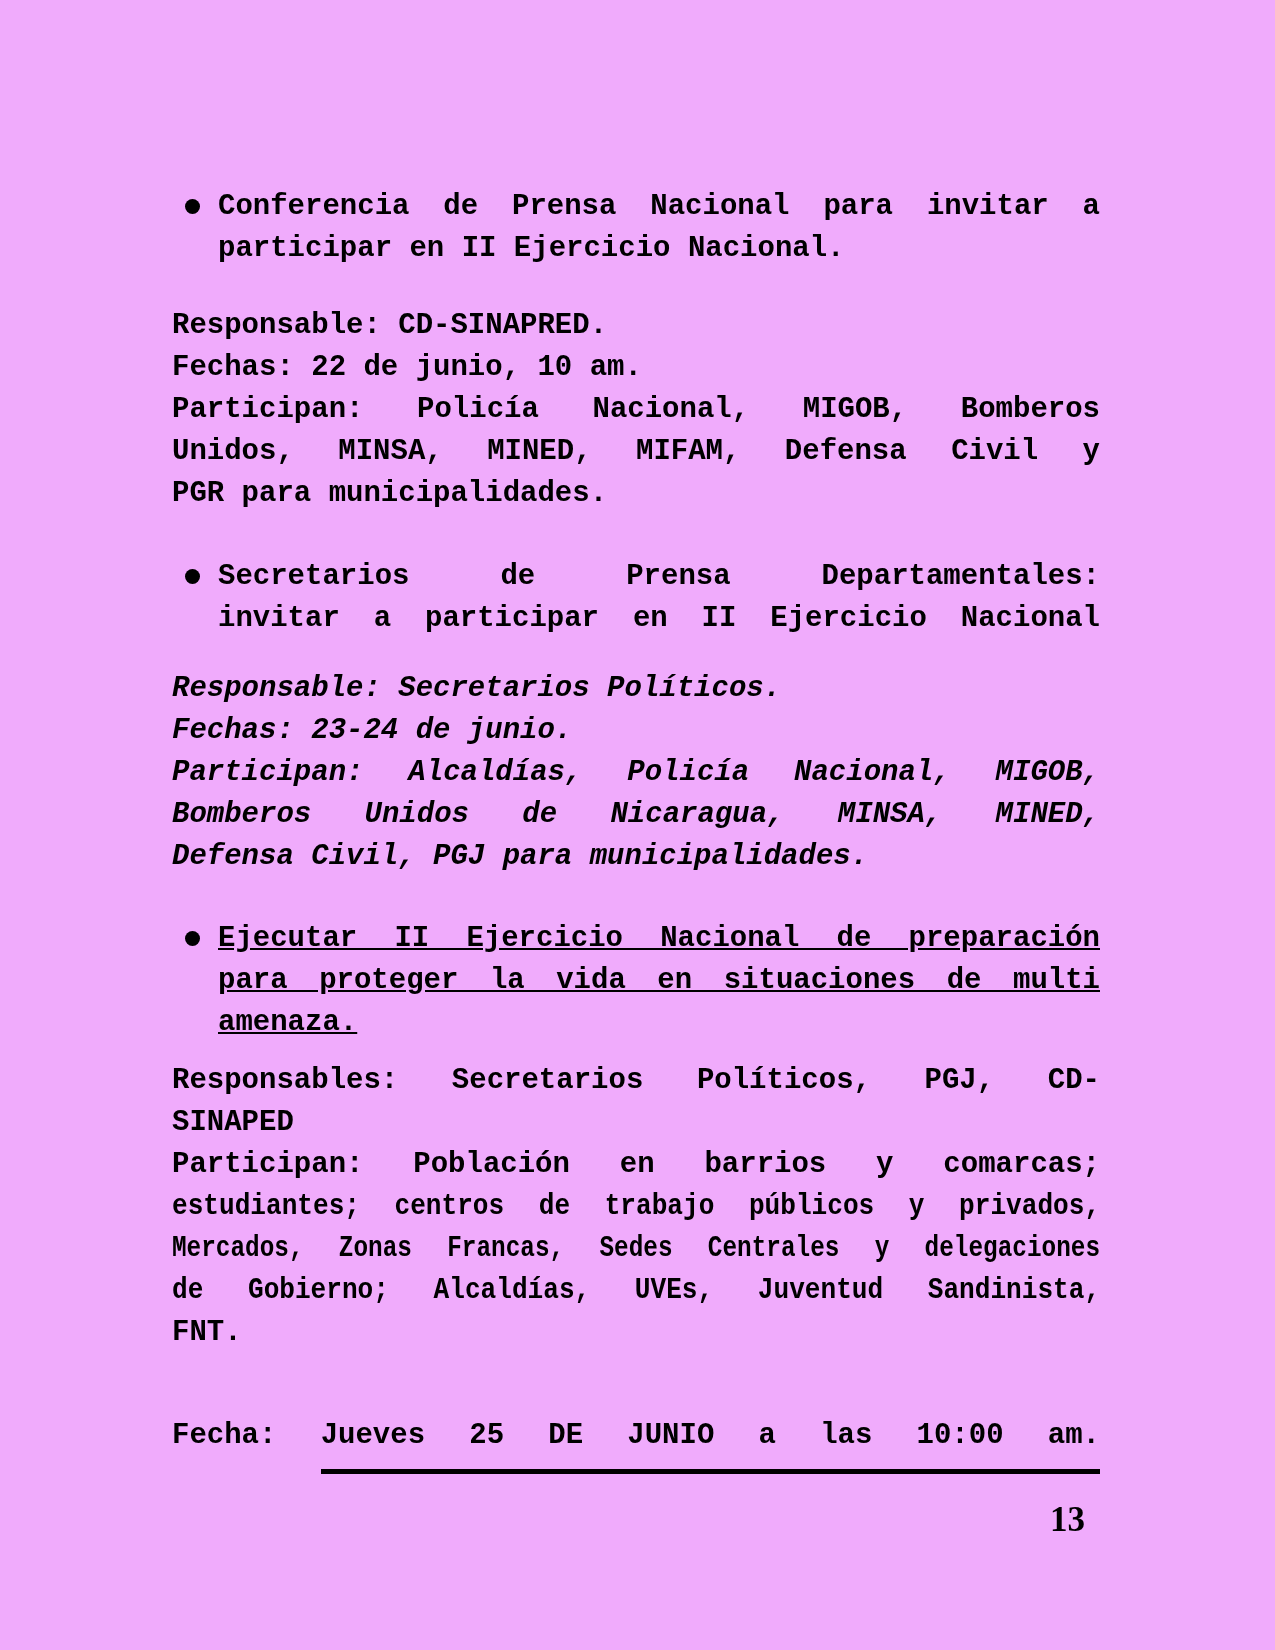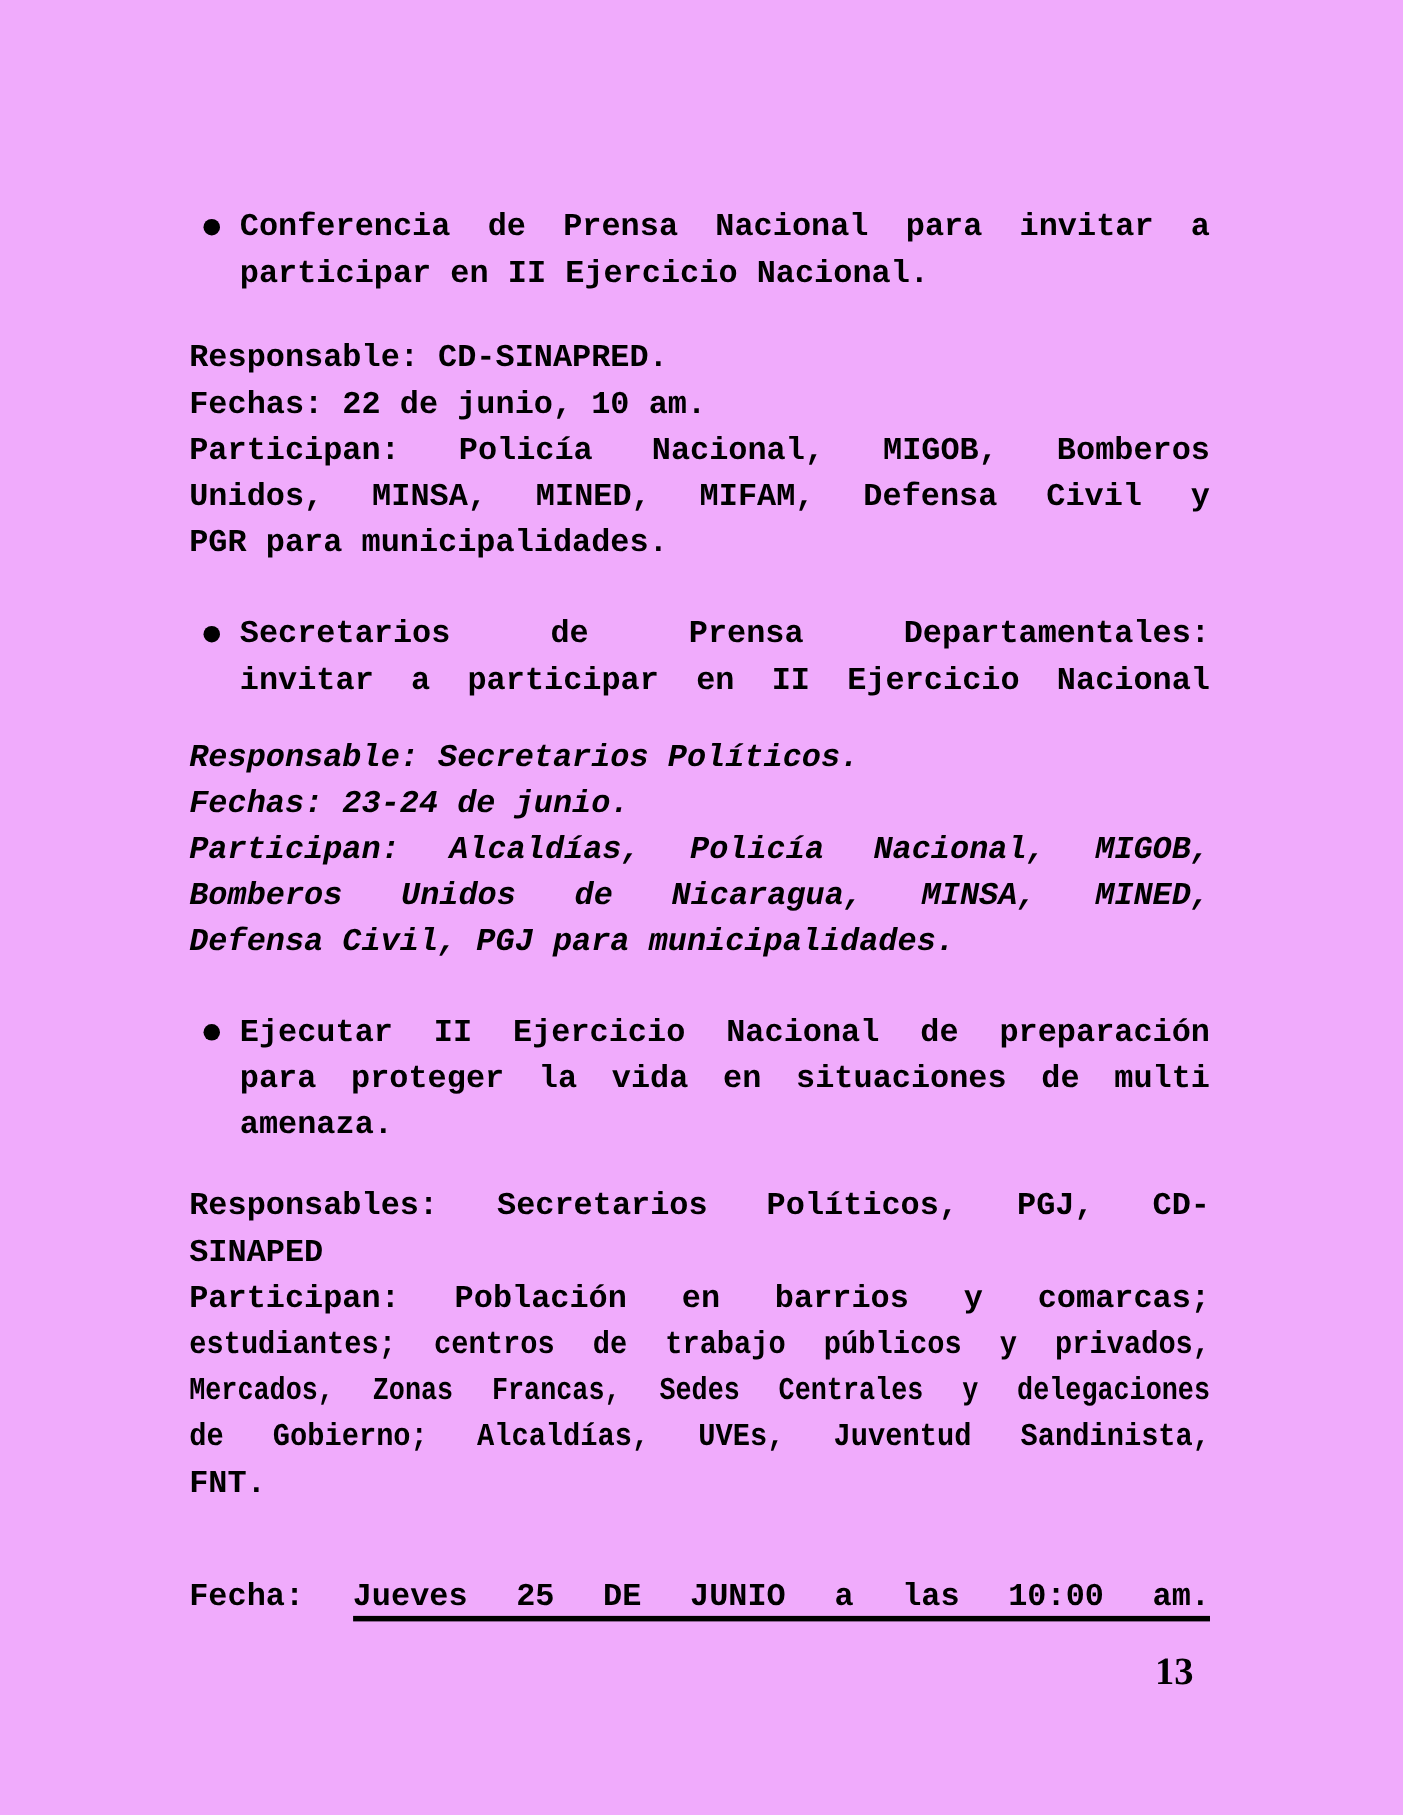--- a/index.html
+++ b/index.html
@@ -37,26 +37,26 @@
     left: 13px;
     top: 13px;
     width: 15px;
     height: 15px;
     border-radius: 50%;
     background: #000;
   }
   
   .cx90 { width: 111.12%; transform: scaleX(0.90); transform-origin: left center; }
   .cx84 { width: 119.05%; transform: scaleX(0.84); transform-origin: left center; }
-  .u { border-bottom: 5px solid #000; padding-bottom: 1px; }
+  .u { border-bottom: 5px solid #000; padding-bottom: 17px; }
   .mt35 { margin-top: 35px; }
   .mt41 { margin-top: 41px; }
   .mt28 { margin-top: 28px; font-style: italic; }
-  .mt40 { margin-top: 40px; }
-  .mt32 { margin-top: 32px; }
+  .mt40 { margin-top: 40px; text-decoration: underline; }
+  .mt32 { margin-top: 16px; }
   .mt61 { margin-top: 61px; }
   .pagenum {
     position: absolute;
     top: 1502px;
     right: 190px;
     font-family: "Liberation Serif", "DejaVu Serif", serif;
     font-weight: 700;
     font-size: 35px;
     line-height: 1;
   }

